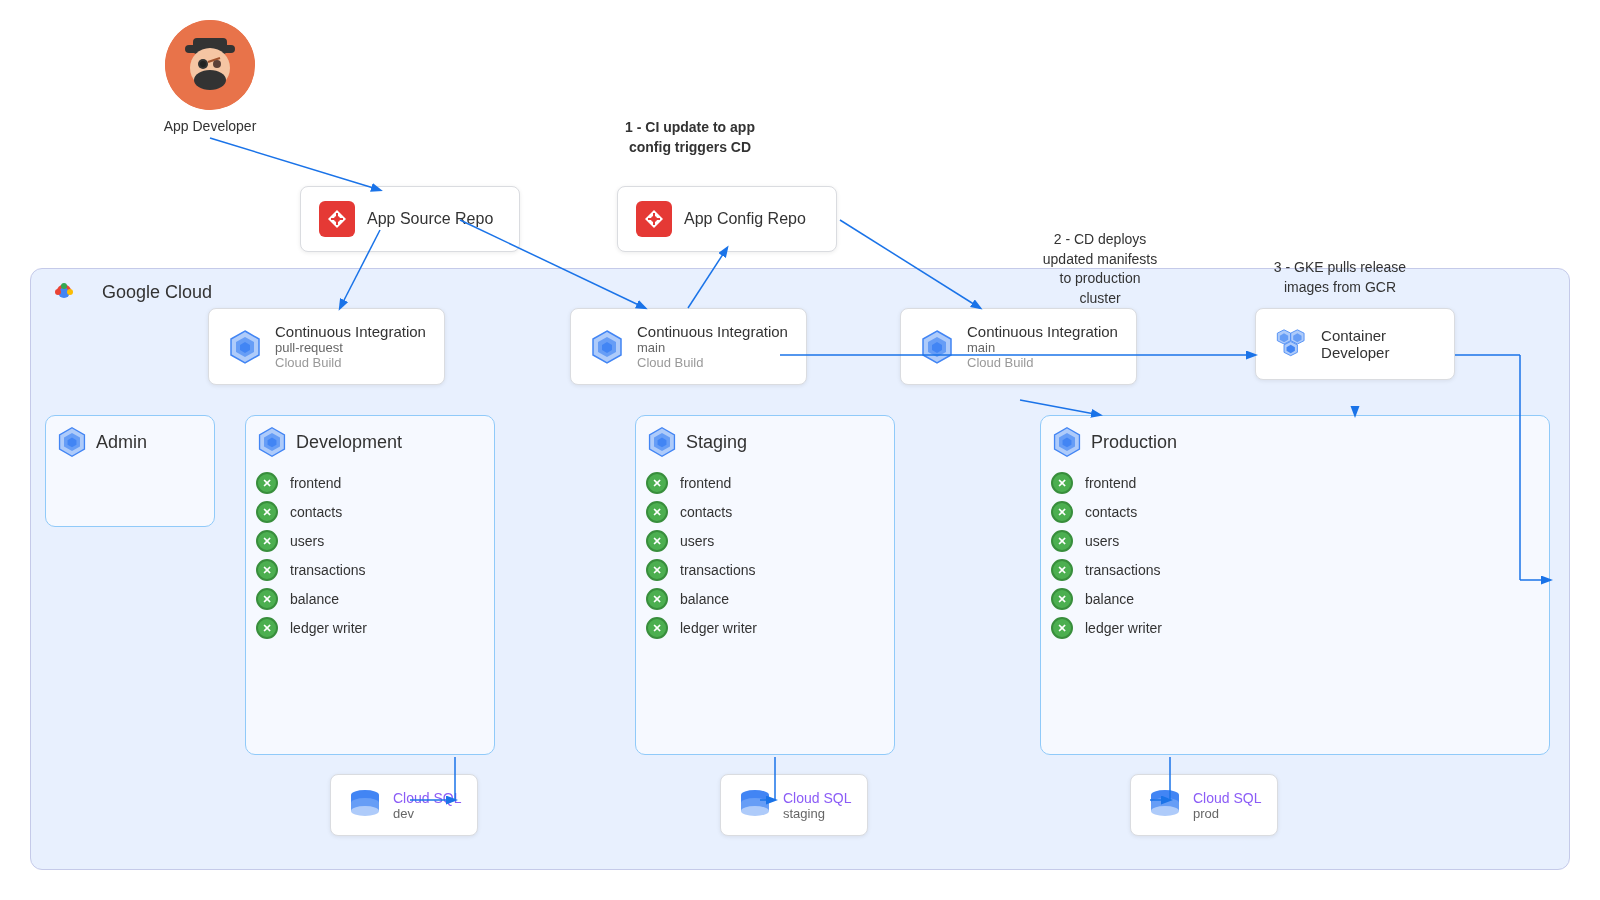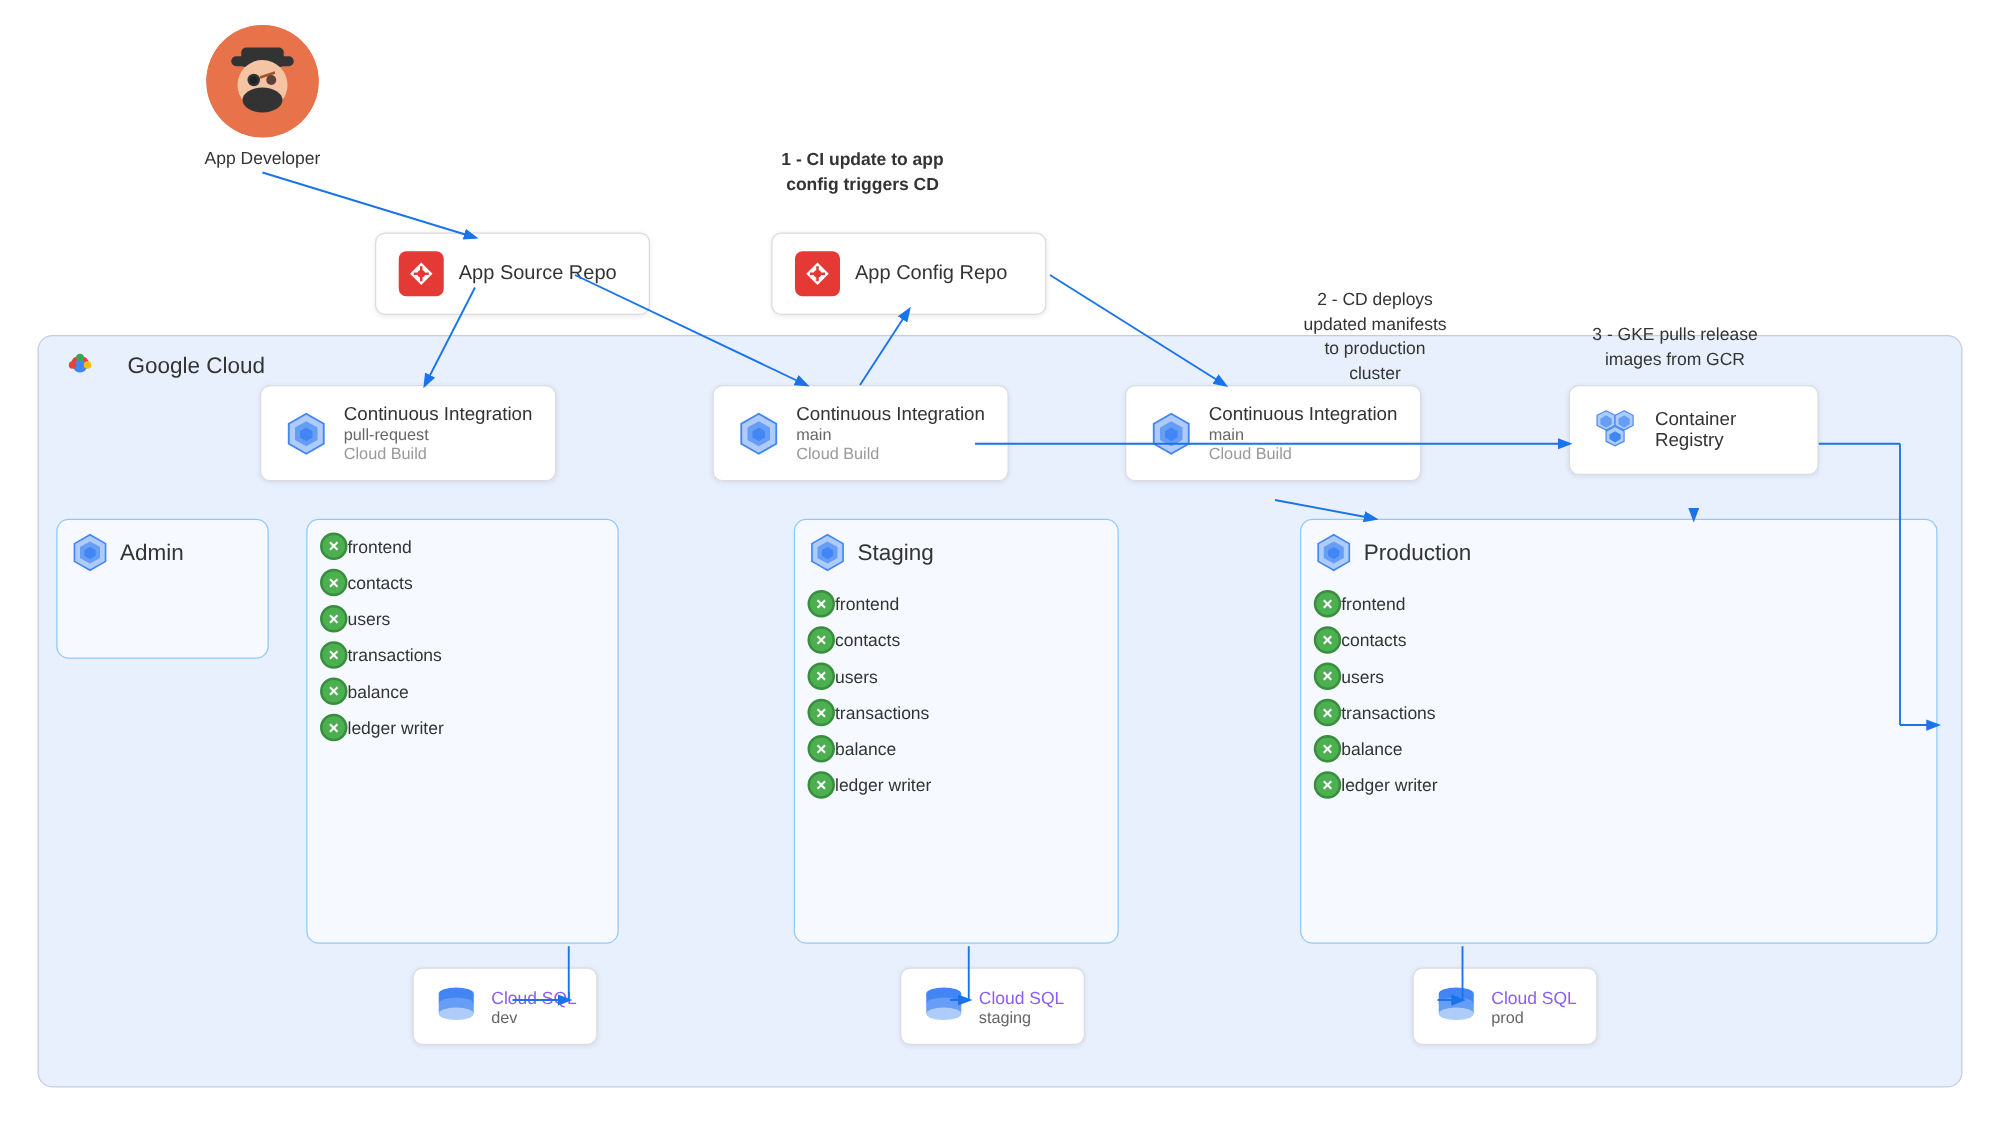--- a/index.html
+++ b/index.html
@@ -158,21 +158,21 @@
 
     
     .service-list {
       display: flex;
       flex-direction: column;
       gap: 7px;
     }
     .service-item {
       display: flex;
       align-items: center;
-      gap: 0;
+      gap: 12px;
       font-size: 14px;
       color: #333;
     }
 
     
     .sql-box {
       position: absolute;
       background: #fff;
       border: 1.5px solid #dadce0;
       border-radius: 8px;
@@ -382,35 +382,43 @@
   <div class="registry-box" style="top: 308px; left: 1255px; width: 200px;">
     <svg width="42" height="42" viewBox="0 0 42 42">
 
       <polygon points="12,4 20,8 20,17 12,21 4,17 4,8" fill="#aecbfa" stroke="#4285F4" stroke-width="1"></polygon>
       <polygon points="12,8 17,11 17,16 12,19 7,16 7,11" fill="#669df6"></polygon>
       <polygon points="28,4 36,8 36,17 28,21 20,17 20,8" fill="#aecbfa" stroke="#4285F4" stroke-width="1"></polygon>
       <polygon points="28,8 33,11 33,16 28,19 23,16 23,11" fill="#669df6"></polygon>
       <polygon points="20,18 28,22 28,31 20,35 12,31 12,22" fill="#aecbfa" stroke="#4285F4" stroke-width="1"></polygon>
       <polygon points="20,22 25,25 25,29 20,32 15,29 15,25" fill="#4285F4"></polygon>
     </svg>
-    <span class="registry-label">Container Registry</span>
+    <span class="registry-label">Container Developer</span>
   </div>
 
   <div class="cluster-area" style="top: 415px; left: 45px; width: 170px; height: 112px;">
     <div class="cluster-header">
       <svg width="32" height="32" viewBox="0 0 36 36">
         <polygon points="18,2 32,10 32,26 18,34 4,26 4,10" fill="#aecbfa" stroke="#4285F4" stroke-width="1.5"></polygon>
         <polygon points="18,8 27,13 27,23 18,28 9,23 9,13" fill="#669df6"></polygon>
         <polygon points="18,13 23,16 23,21 18,24 13,21 13,16" fill="#4285F4"></polygon>
       </svg>
       <span class="cluster-title">Admin</span>
     </div>
   </div>
 
   <div class="cluster-area" style="top: 415px; left: 245px; width: 250px; height: 340px;">
+    <div class="cluster-header">
+      <svg width="32" height="32" viewBox="0 0 36 36">
+        <polygon points="18,2 32,10 32,26 18,34 4,26 4,10" fill="#aecbfa" stroke="#4285F4" stroke-width="1.5"></polygon>
+        <polygon points="18,8 27,13 27,23 18,28 9,23 9,13" fill="#669df6"></polygon>
+        <polygon points="18,13 23,16 23,21 18,24 13,21 13,16" fill="#4285F4"></polygon>
+      </svg>
+      <span class="cluster-title">Development</span>
+    </div>
     <div class="service-list">
       <div class="service-item">
           <div class="svc-icon"></div>
           <span>frontend</span>
         </div>
       <div class="service-item">
           <div class="svc-icon"></div>
           <span>contacts</span>
         </div>
       <div class="service-item">

